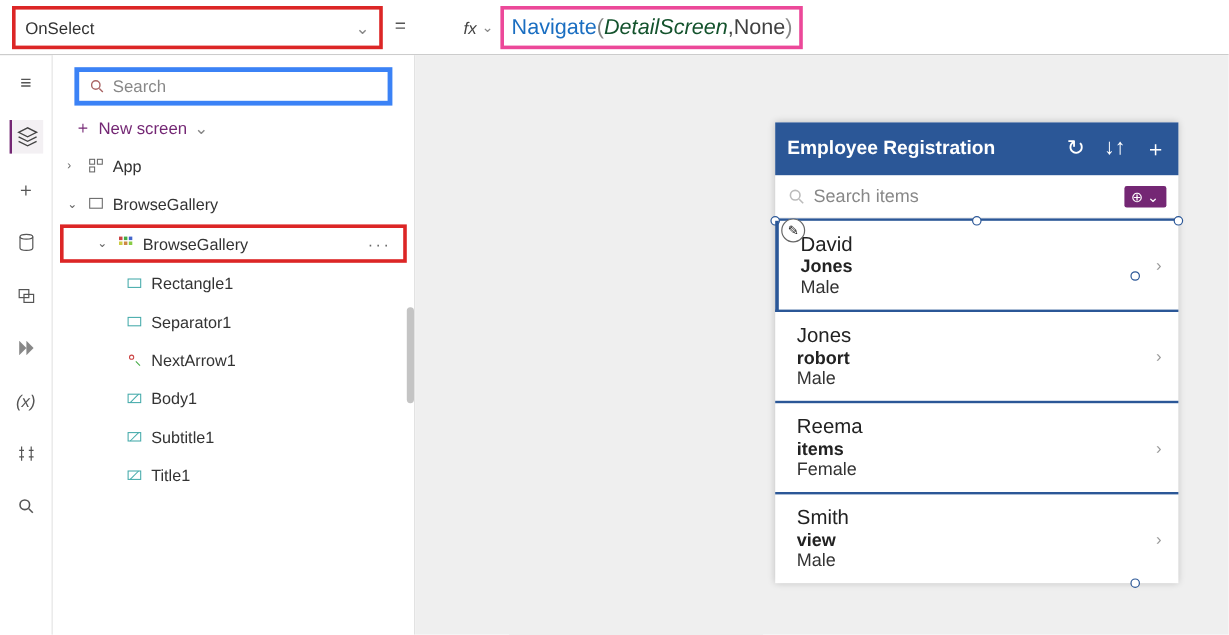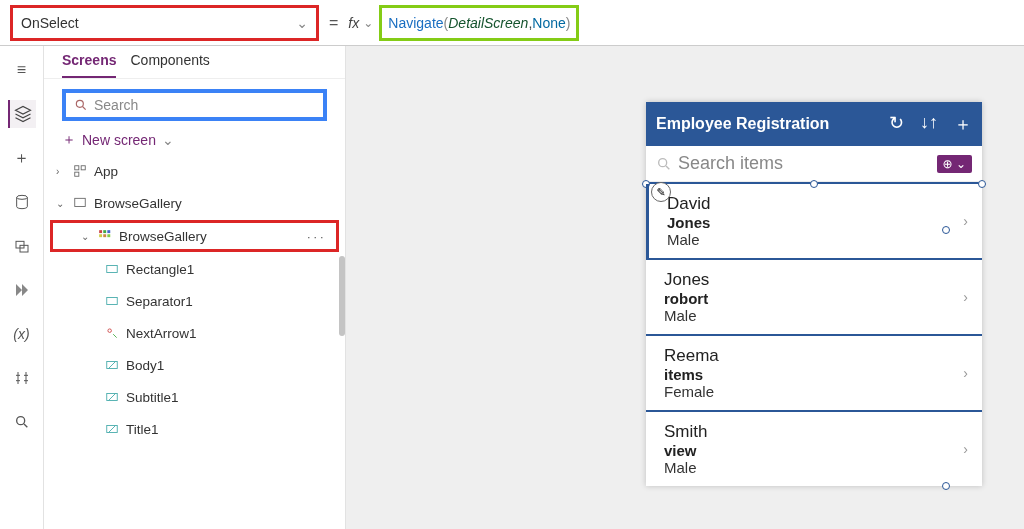--- a/index.html
+++ b/index.html
@@ -1,28 +1,28 @@
 <!DOCTYPE html>
 <html><head>
 <meta charset="utf-8">
 <style>
   * { box-sizing: border-box; margin: 0; padding: 0; font-family: "Segoe UI", Arial, sans-serif; }
   html, body { width: 1024px; height: 529px; overflow: hidden; background: #fff; }
 
   .topbar { display: flex; align-items: center; height: 46px; border-bottom: 1px solid #ccc; }
   .prop-dropdown { margin-left: 10px; width: 309px; height: 36px; border: 3px solid #dc2626; display: flex; align-items: center; padding: 0 8px; justify-content: space-between; font-size: 14px; color: #333; background: #fff; }
   .eq { margin: 0 10px; font-size: 16px; color: #555; }
-  .fx { display: flex; align-items: center; gap: 4px; margin-right: 6px; }
+  .fx { display: flex; align-items: center; gap: 4px; margin-right: 6px; margin-left: 38px; }
   .fx-label { font-style: italic; font-size: 14px; color: #444; }
-  .formula-wrap { border: 3px solid #84cc16; padding: 2px 6px; height: 36px; display: flex; align-items: center; font-family: Consolas, monospace; font-size: 14px; justify-content: space-between; }
+  .formula-wrap { border: 3px solid #ec4899; padding: 2px 6px; height: 36px; display: flex; align-items: center; font-family: Consolas, monospace; font-size: 18px; justify-content: space-between; }
   .f-func { color: #1a6ec1; }
   .f-paren { color: #888; }
   .f-arg  { color: #14532d; font-style: italic; }
   .f-comma{ color: #444; }
-  .f-enum { color: #0369a1; }
+  .f-enum { color: #404040; }
 
   .body { display: flex; height: calc(100% - 46px); }
   .rail { width: 44px; border-right: 1px solid #e2e2e2; display: flex; flex-direction: column; align-items: center; padding-top: 10px; gap: 16px; color: #555; }
   .rail .item { width: 28px; height: 28px; display: flex; align-items: center; justify-content: center; font-size: 16px; cursor: pointer; }
   .rail .active { border-left: 2px solid #742774; background: #f3f0f3; }
 
   .panel { width: 302px; border-right: 1px solid #e2e2e2; display: flex; flex-direction: column; background: #fff; position: relative; }
   .panel-head { display: flex; justify-content: space-between; align-items: center; padding: 14px 18px 6px; }
   .panel-title { font-size: 18px; font-weight: 600; color: #222; }
   .close { font-size: 18px; color: #555; cursor: pointer; }
@@ -43,21 +43,21 @@
   .highlight { border: 3px solid #dc2626; margin: 1px 6px; justify-content: space-between; padding-right: 10px; }
   .dots { color: #666; letter-spacing: 2px; }
   .scrollind { position: absolute; right: 0; top: 210px; width: 6px; height: 80px; background: #c4c4c4; border-radius: 3px; }
 
   .canvas { flex: 1; background: #efefef; position: relative; }
   .phone { position: absolute; left: 300px; top: 56px; width: 336px; background: #fff; box-shadow: 0 0 6px rgba(0,0,0,0.2); }
   .ph-header { background: #2b5797; color: #fff; display: flex; align-items: center; justify-content: space-between; padding: 0 10px; height: 44px; }
   .ph-title { font-size: 16px; font-weight: 600; }
   .ph-icons { display: flex; gap: 16px; font-size: 18px; }
   .ph-search { display: flex; align-items: center; justify-content: space-between; padding: 4px 10px; height: 36px; border-bottom: 1px solid #eee; }
-  .ph-search-left { display: flex; align-items: center; gap: 6px; color: #888; font-size: 18px; }
+  .ph-search-left { display: flex; align-items: center; gap: 6px; color: #888; font-size: 15px; }
   .badge { background: #742774; color: #fff; font-size: 12px; padding: 2px 6px; border-radius: 2px; display: flex; align-items: center; }
 
   .gallery { border-top: 2px solid #2b5797; position: relative; }
   .g-item { border-bottom: 2px solid #2b5797; padding: 10px 14px 10px 18px; position: relative; }
   .g-item.selected { border-left: 3px solid #2b5797; }
   .g-name { font-size: 17px; color: #222; }
   .g-sub { font-size: 15px; font-weight: 600; color: #222; }
   .g-meta { font-size: 15px; color: #333; }
   .g-arrow { position: absolute; right: 14px; top: 50%; transform: translateY(-50%); color: #999; font-size: 14px; }
   .edit-knob { position: absolute; left: 2px; top: -2px; width: 20px; height: 20px; border: 1px solid #666; border-radius: 50%; background: #fff; display: flex; align-items: center; justify-content: center; font-size: 11px; }
@@ -122,24 +122,20 @@
     </div>
     <div class="item">
       <svg width="16" height="16" viewBox="0 0 24 24" fill="none" stroke="#555" stroke-width="2">
           <circle cx="10" cy="10" r="6"></circle>
           <path d="M15 15l5 5"></path>
         </svg>
     </div>
   </div>
 
   <div class="panel">
-    <div class="tabs">
-      <div class="tab active">Screens</div>
-      <div class="tab">Components</div>
-    </div>
     <div class="search-box">
       <svg width="14" height="14" viewBox="0 0 24 24" fill="none" stroke="#a66" stroke-width="2">
           <circle cx="10" cy="10" r="6"></circle>
           <path d="M15 15l5 5"></path>
         </svg>
       <span>Search</span>
     </div>
     <div class="newscreen">
       <span>＋</span>
       <span>New screen</span>

